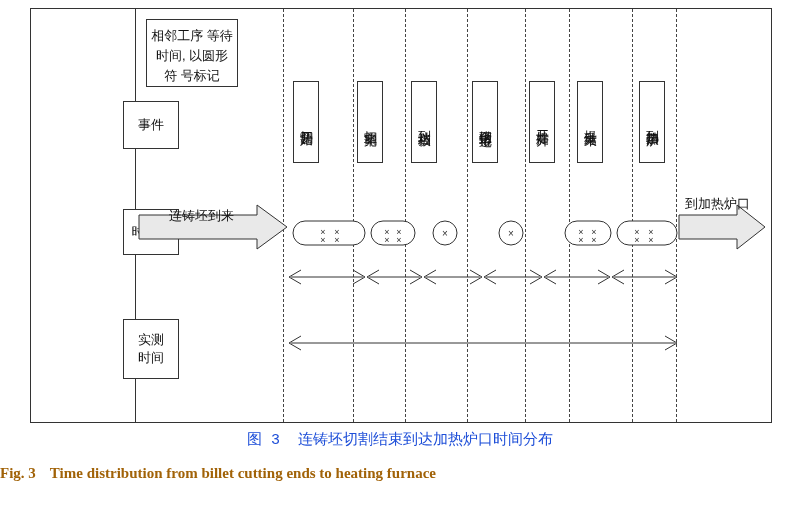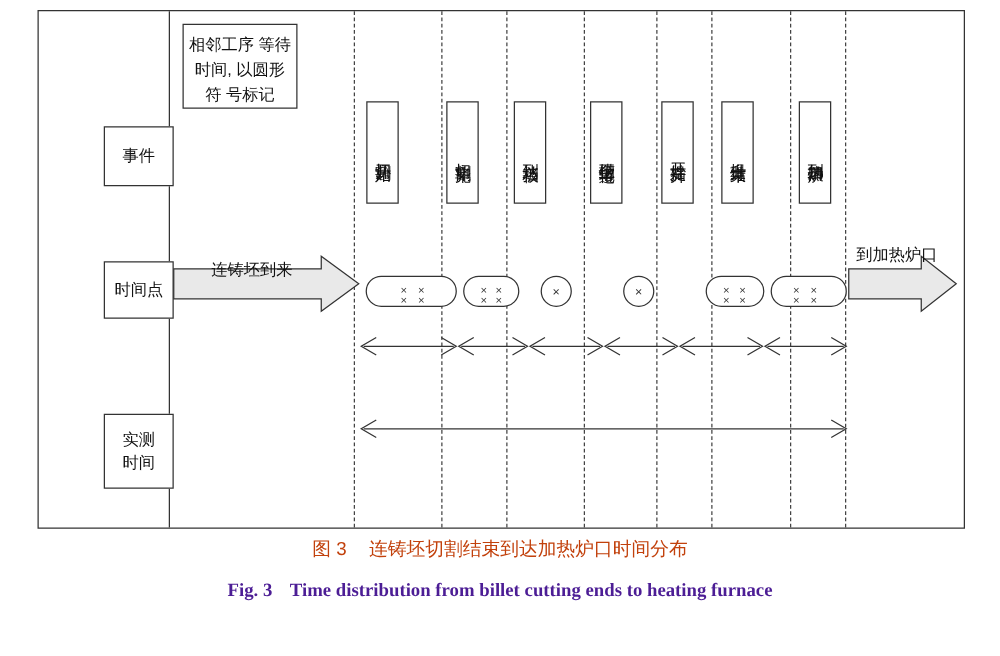--- a/index.html
+++ b/index.html
@@ -38,20 +38,21 @@
     border:1px solid #333;
     background:#fff;
     display:flex;
     align-items:center;
     justify-content:center;
     text-align:center;
     font-size:13px;
     line-height:18px;
     box-sizing:border-box;
     writing-mode:horizontal-tb;
+    margin-left:40px;
   }
   .note-box{
     position:absolute;
     border:1px solid #333;
     background:#fff;
     font-size:13px;
     line-height:20px;
     text-align:center;
     padding:6px 4px;
     box-sizing:border-box;
@@ -79,33 +80,32 @@
     font-size:13px;
     color:#111;
     white-space:nowrap;
   }
   
   .cap1{
     position:absolute;
     left:0; right:0;
     top:430px;
     text-align:center;
-    font-family:Liberation Sans, sans-serif;
+    font-family:Liberation Mono, monospace;
     font-size:15px;
-    color:#c2410c;
+    color:#1d4ed8;
   }
   .cap2{
     position:absolute;
     left:0; right:0;
     top:465px;
-    text-align:center;
     font-family:"Liberation Serif", serif;
     font-weight:bold;
     font-size:15px;
-    color:#4c1d95;
+    color:#a16207;
   }
   .cap1 .sp{display:inline-block;width:18px;}
   .cap2 .sp{display:inline-block;width:14px;}
   svg{overflow:visible;}
 </style>
 </head>
 <body>
 
 <div id="fig">
 
@@ -125,21 +125,21 @@
 以圆形符
 号标记</span>
   </div>
 
   <div class="rowlabel" style="left:52px;top:92px;width:56px;height:48px;">
     <span>事件</span>
   </div>
   <div class="rowlabel" style="left:52px;top:200px;width:56px;height:46px;text-align:center;">
     <span>时间点</span>
   </div>
-  <div class="rowlabel" style="left:52px;top:322px;width:56px;height:60px;">
+  <div class="rowlabel" style="left:52px;top:310px;width:56px;height:60px;">
     <span style="white-space:pre-line;">实测
 时间</span>
   </div>
 
   <div class="evbox" style="left:262px;top:72px;width:26px;height:82px;">
     <span>切割开始</span>
   </div>
   <div class="evbox" style="left:326px;top:72px;width:26px;height:82px;">
     <span>切割完毕</span>
   </div>

